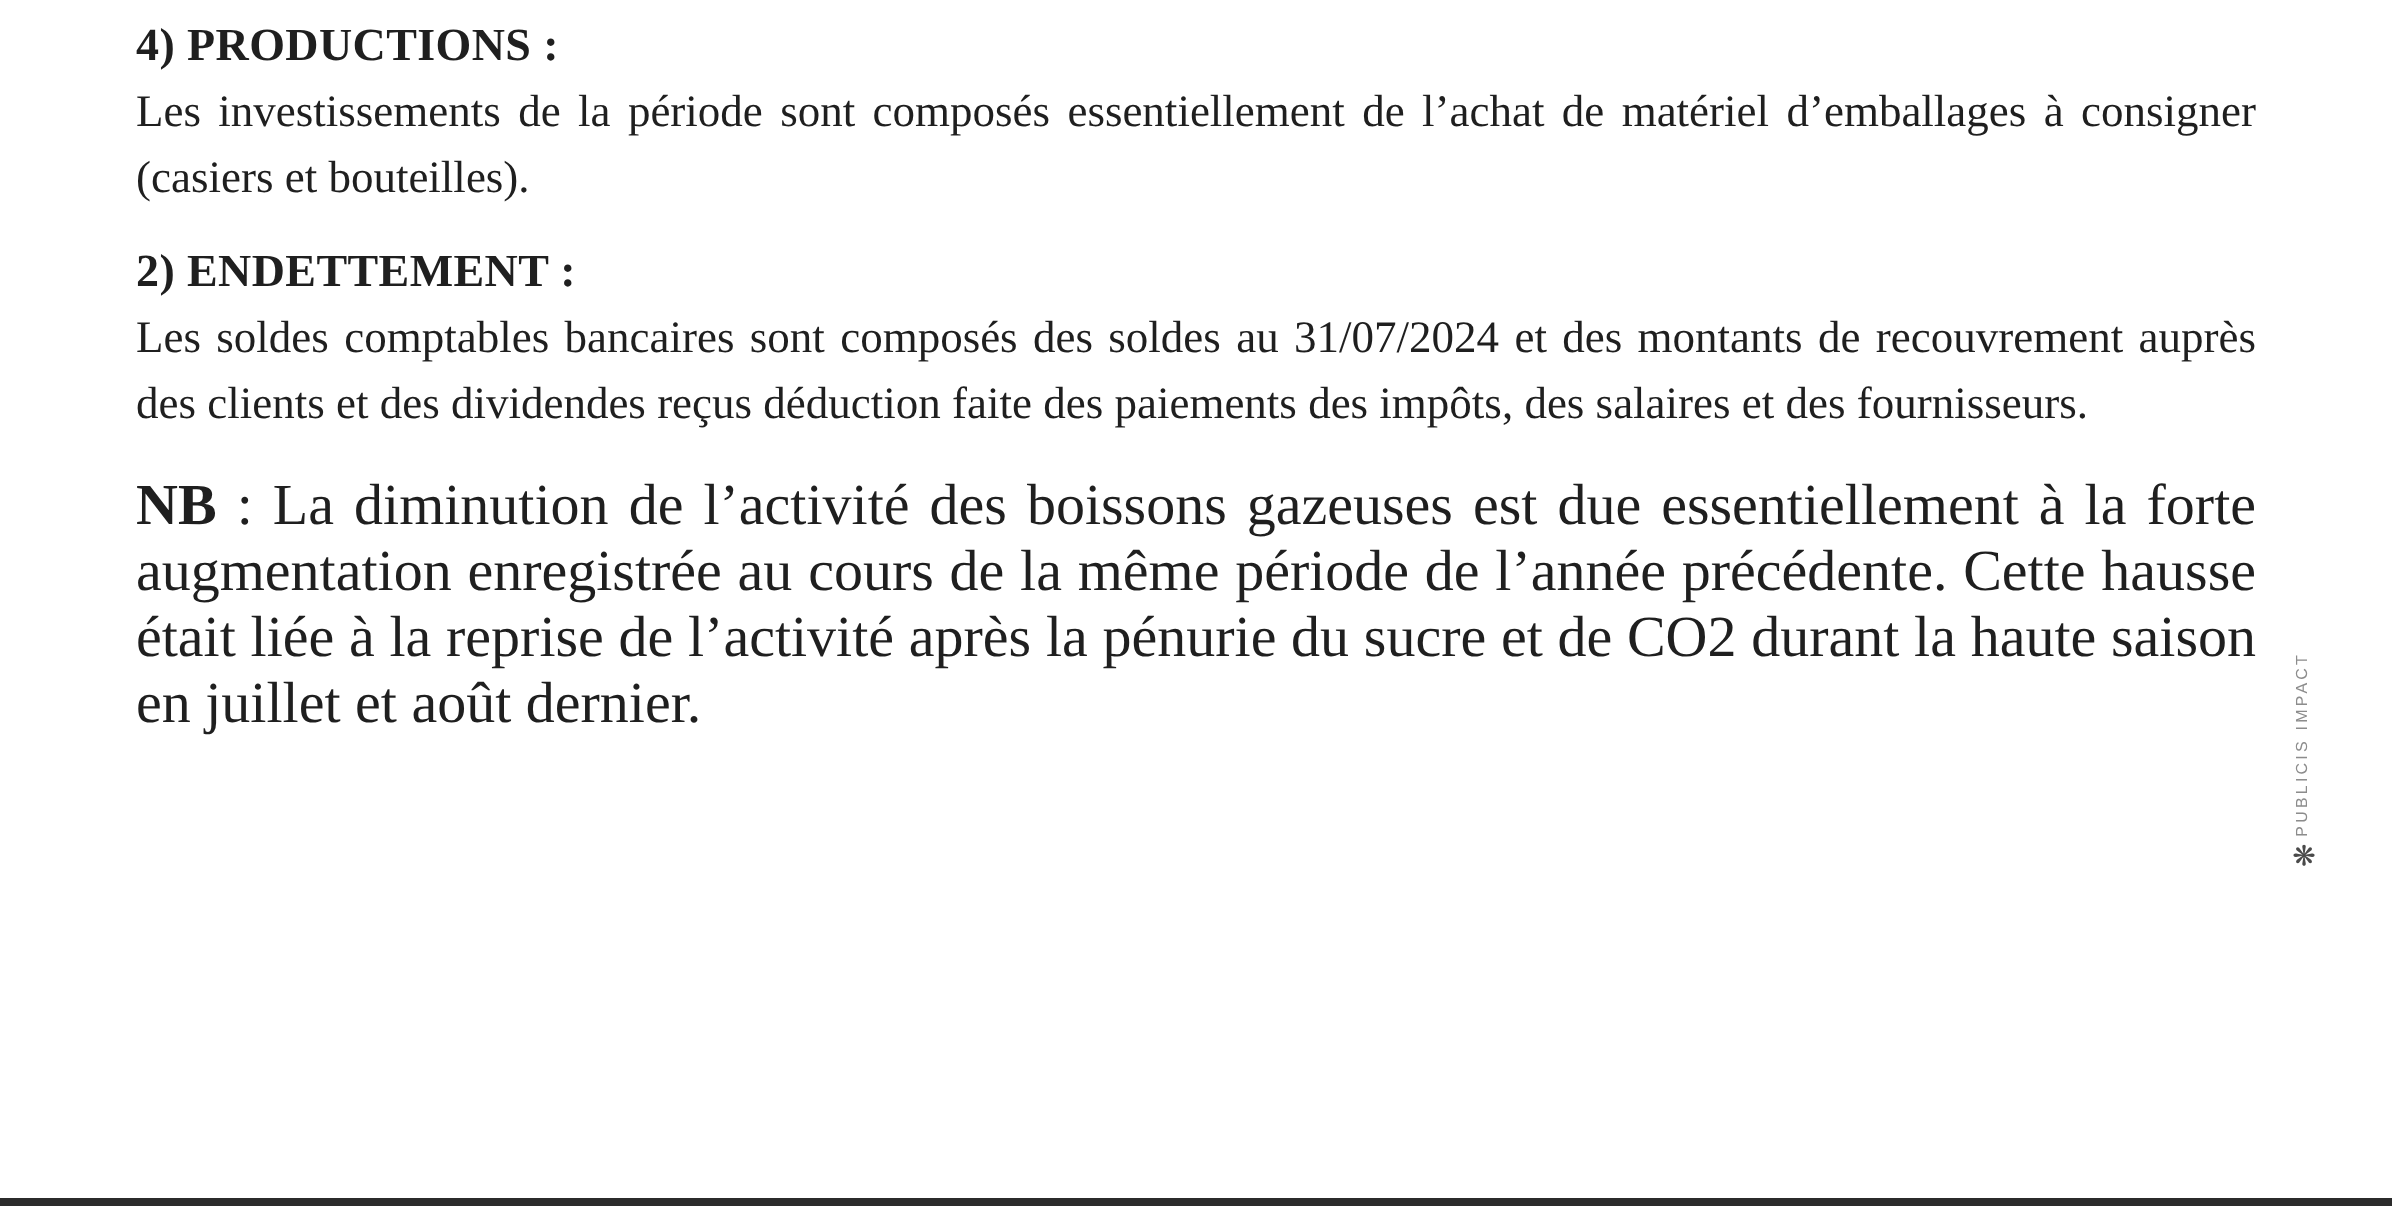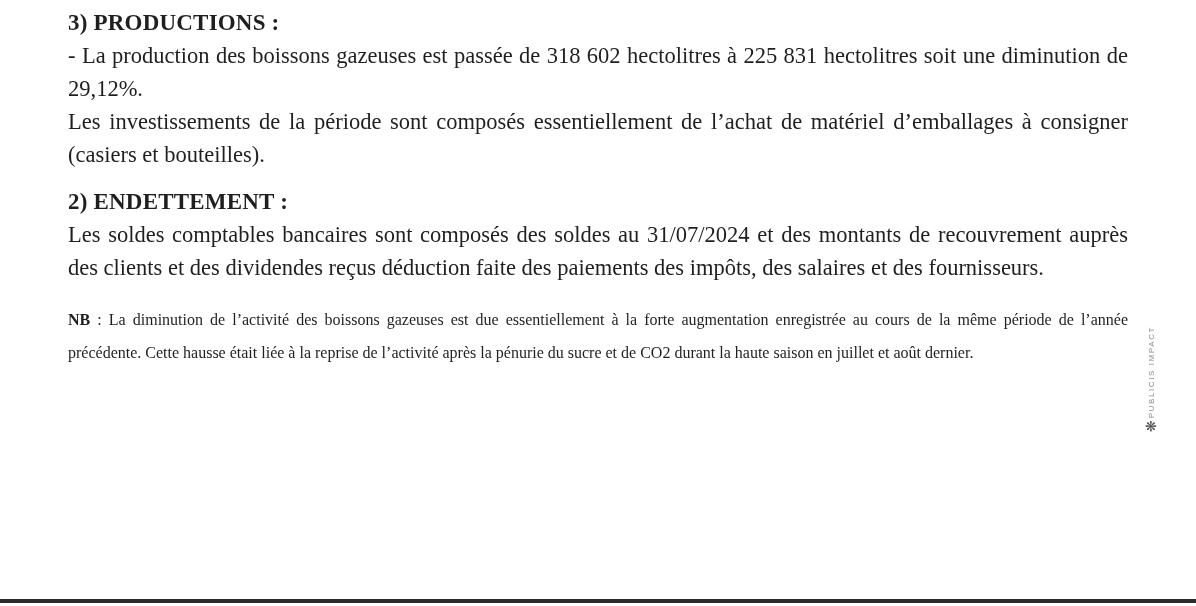--- a/index.html
+++ b/index.html
@@ -31,21 +31,21 @@
   .section-heading.first { margin-top: 0; }
 
   .para {
     font-size: 22.5px;
     line-height: 33px;
     text-align: justify;
     margin: 0;
   }
 
   .nb-para {
-    font-size: 16px;
+    font-size: 29px;
     line-height: 33px;
     text-align: justify;
     margin: 19px 0 0 0;
   }
   .nb-label { font-weight: bold; }
 
   .credit {
     position: absolute;
     top: 326px;
     right: 38px;
@@ -78,22 +78,21 @@
   }
 </style>
 </head>
 <body>
 
 <div class="doc">
 
   <div class="content">
 
     <section>
-      <h2 class="section-heading first">3) PRODUCTIONS :</h2>
-      <p class="para">- La production des boissons gazeuses est passée de 318&nbsp;602 hectolitres à 225&nbsp;831 hectolitres soit une diminution de 29,12%.</p>
+      <h2 class="section-heading first">4) PRODUCTIONS :</h2>
     </section>
 
     <section>
       <p class="para">Les investissements de la période sont composés essentiellement de l’achat de matériel d’emballages à consigner (casiers et bouteilles).</p>
     </section>
 
     <section>
       <h2 class="section-heading">2) ENDETTEMENT :</h2>
       <p class="para">Les soldes comptables bancaires sont composés des soldes au 31/07/2024 et des montants de recouvrement auprès des clients et des dividendes reçus déduction faite des paiements des impôts, des salaires et des fournisseurs.</p>
     </section>

